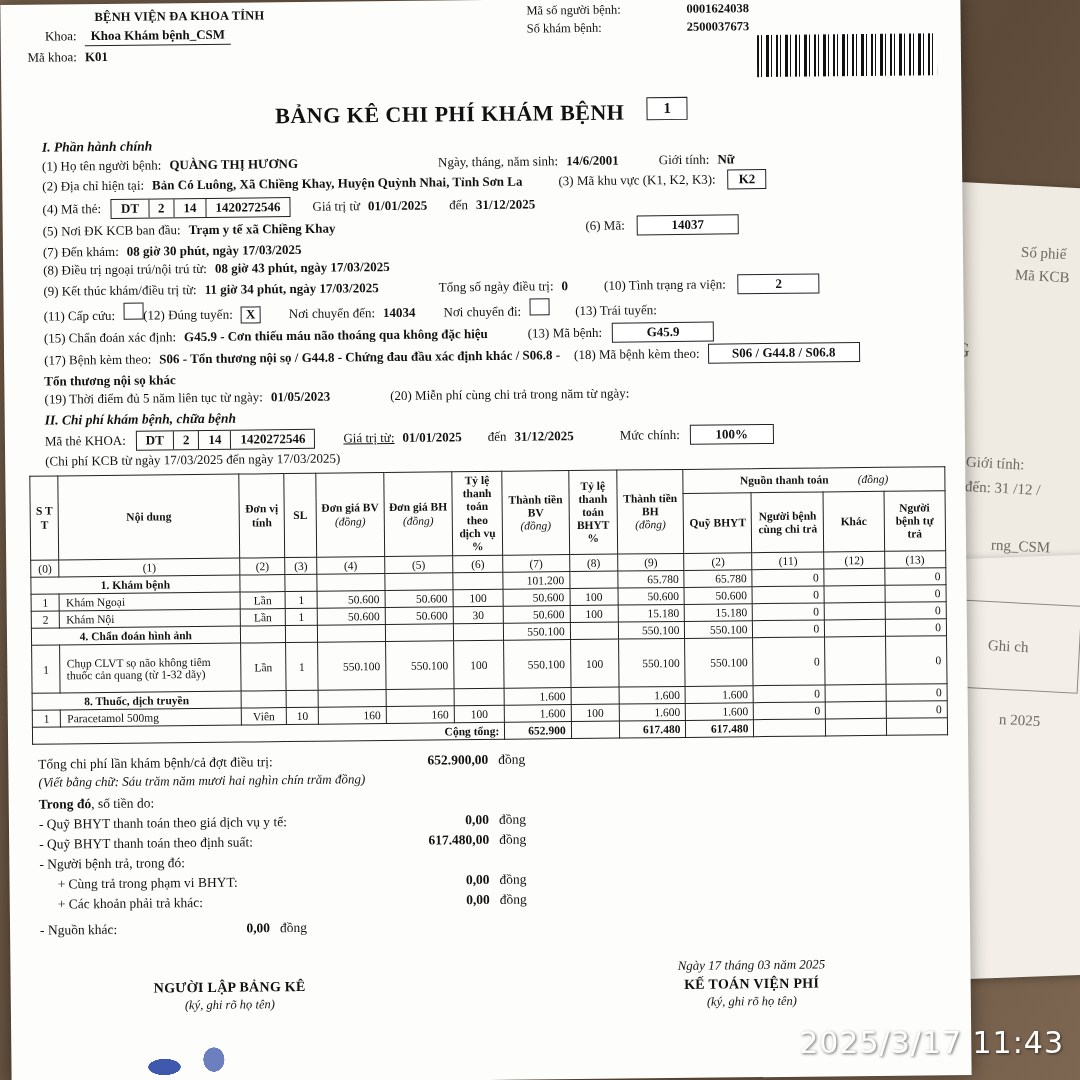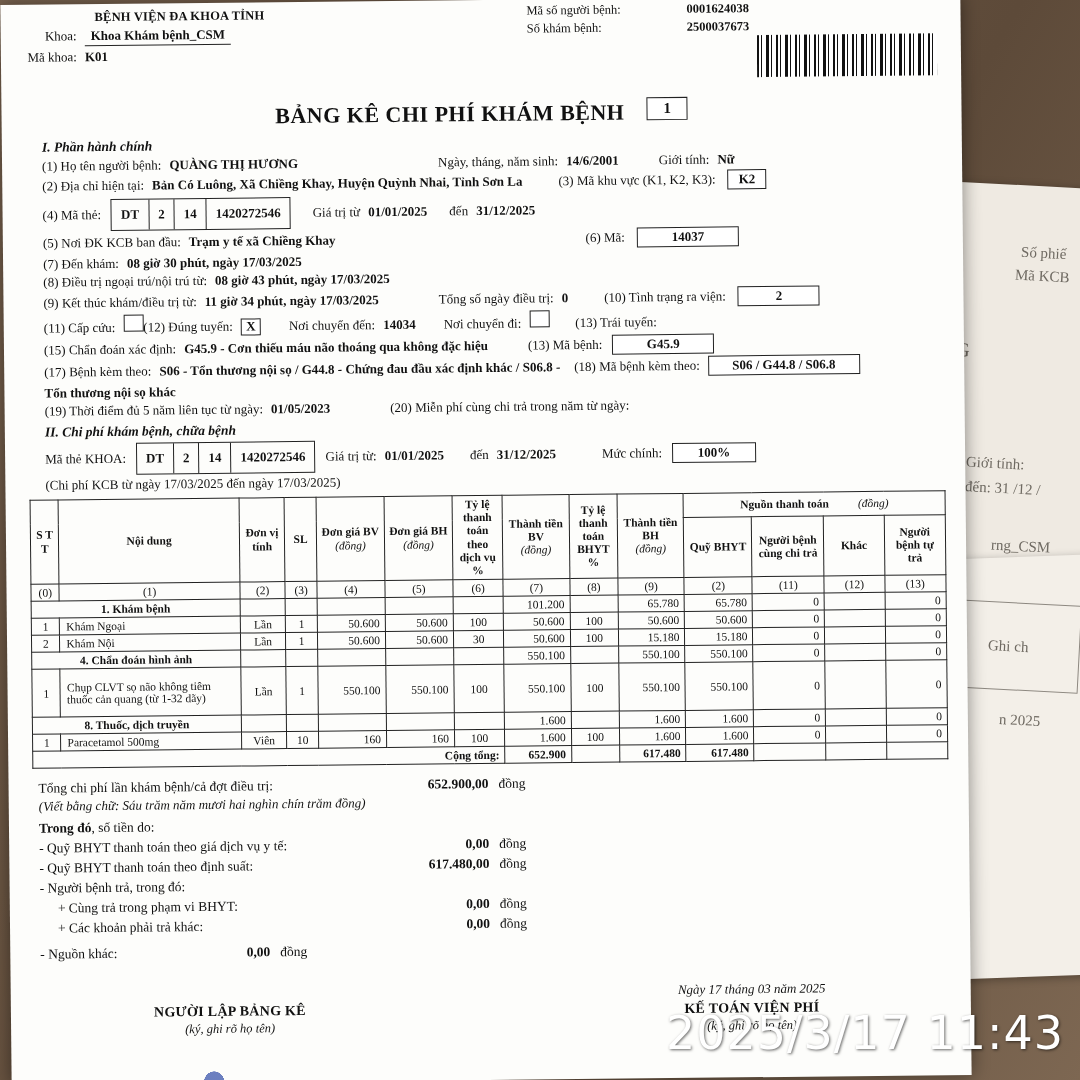--- a/index.html
+++ b/index.html
@@ -61,21 +61,21 @@
   .title-wrap{display:flex;align-items:center;justify-content:center;gap:22px;}
   .numbox{border:1px solid #222;padding:2px 16px;font-weight:bold;font-size:15px;background:#fff;}
 
   .sect{font-weight:bold;font-style:italic;margin:6px 0 2px 26px;font-size:13.5px;}
   .line{display:flex;align-items:baseline;margin:2.5px 0 2.5px 26px;font-size:13px;flex-wrap:nowrap;}
   .line .k{white-space:nowrap;}
   .line .v{font-weight:bold;margin-left:8px;white-space:nowrap;}
 
   .boxed{border:1px solid #222;padding:1px 10px;font-weight:bold;background:#fff;display:inline-block;text-align:right;}
   .cellbox{border:1px solid #222;display:inline-flex;}
-  .cellbox span{border-right:1px solid #222;padding:7px 9px;font-weight:bold;}
+  .cellbox span{border-right:1px solid #222;padding:1px 9px;font-weight:bold;}
   .cellbox span:last-child{border-right:none;}
   .tick{border:1px solid #222;width:18px;height:15px;display:inline-block;text-align:center;line-height:14px;font-weight:bold;background:#fff;}
 
   table.main{border-collapse:collapse;width:916px;margin:6px 0 0 10px;font-size:11.5px;}
   table.main td,table.main th{border:1px solid #222;padding:2px 3px;text-align:center;vertical-align:middle;}
   table.main th{font-weight:bold;font-size:11.5px;line-height:1.15;}
   .tleft{text-align:left!important;padding-left:6px!important;}
   .tright{text-align:right!important;padding-right:5px!important;}
   .grp{font-weight:bold;text-align:left;padding-left:6px;}
   .ital{font-style:italic;font-weight:normal;}
@@ -91,21 +91,21 @@
   .sign-col .t{font-weight:bold;letter-spacing:.3px;}
   .sign-col .s{font-style:italic;font-size:12.5px;margin-top:2px;}
   .date-line{font-style:italic;text-align:center;font-size:13px;margin-bottom:3px;}
   .scribble{
     margin-top:26px;height:46px;
     background:
       radial-gradient(ellipse 40px 20px at 30% 60%, rgba(30,60,160,.85) 0 40%, transparent 41%),
       radial-gradient(ellipse 26px 30px at 45% 45%, rgba(30,60,160,.65) 0 40%, transparent 41%);
   }
   .stamp-date{
-    position:absolute;right:16px;bottom:20px;color:#fff;font-size:46px;
+    position:absolute;right:16px;bottom:20px;color:#fff;font-size:30px;
     font-family:"DejaVu Sans", sans-serif;font-weight:500;
     text-shadow:1px 1px 3px rgba(0,0,0,.6);letter-spacing:1px;
   }
 </style>
 </head>
 <body>
 
 <div class="bg-wood"></div>
 <div class="bg-paper-right"></div>
 <div class="bg-paper-right2"></div>
@@ -255,21 +255,21 @@
   <div class="sect" style="margin-top:5px;">II. Chi phí khám bệnh, chữa bệnh</div>
 
   <div class="line">
     <span class="k">Mã thẻ KHOA:</span>
     <span class="cellbox" style="margin-left:10px;">
       <span>DT</span>
       <span>2</span>
       <span>14</span>
       <span>1420272546</span>
     </span>
-    <span class="k" style="margin-left:10px;">Giá trị từ:</span>
+    <span class="k" style="margin-left:28px;text-decoration:underline;">Giá trị từ:</span>
     <span class="v">01/01/2025</span>
     <span class="k" style="margin-left:26px;">đến</span>
     <span class="v">31/12/2025</span>
     <span class="k" style="margin-left:46px;">Mức chính:</span>
     <span class="boxed" style="margin-left:10px;min-width:62px;text-align:center;">100%</span>
   </div>
 
   <div class="line">
     <span class="k">(Chi phí KCB từ ngày 17/03/2025 đến ngày 17/03/2025)</span>
   </div>

